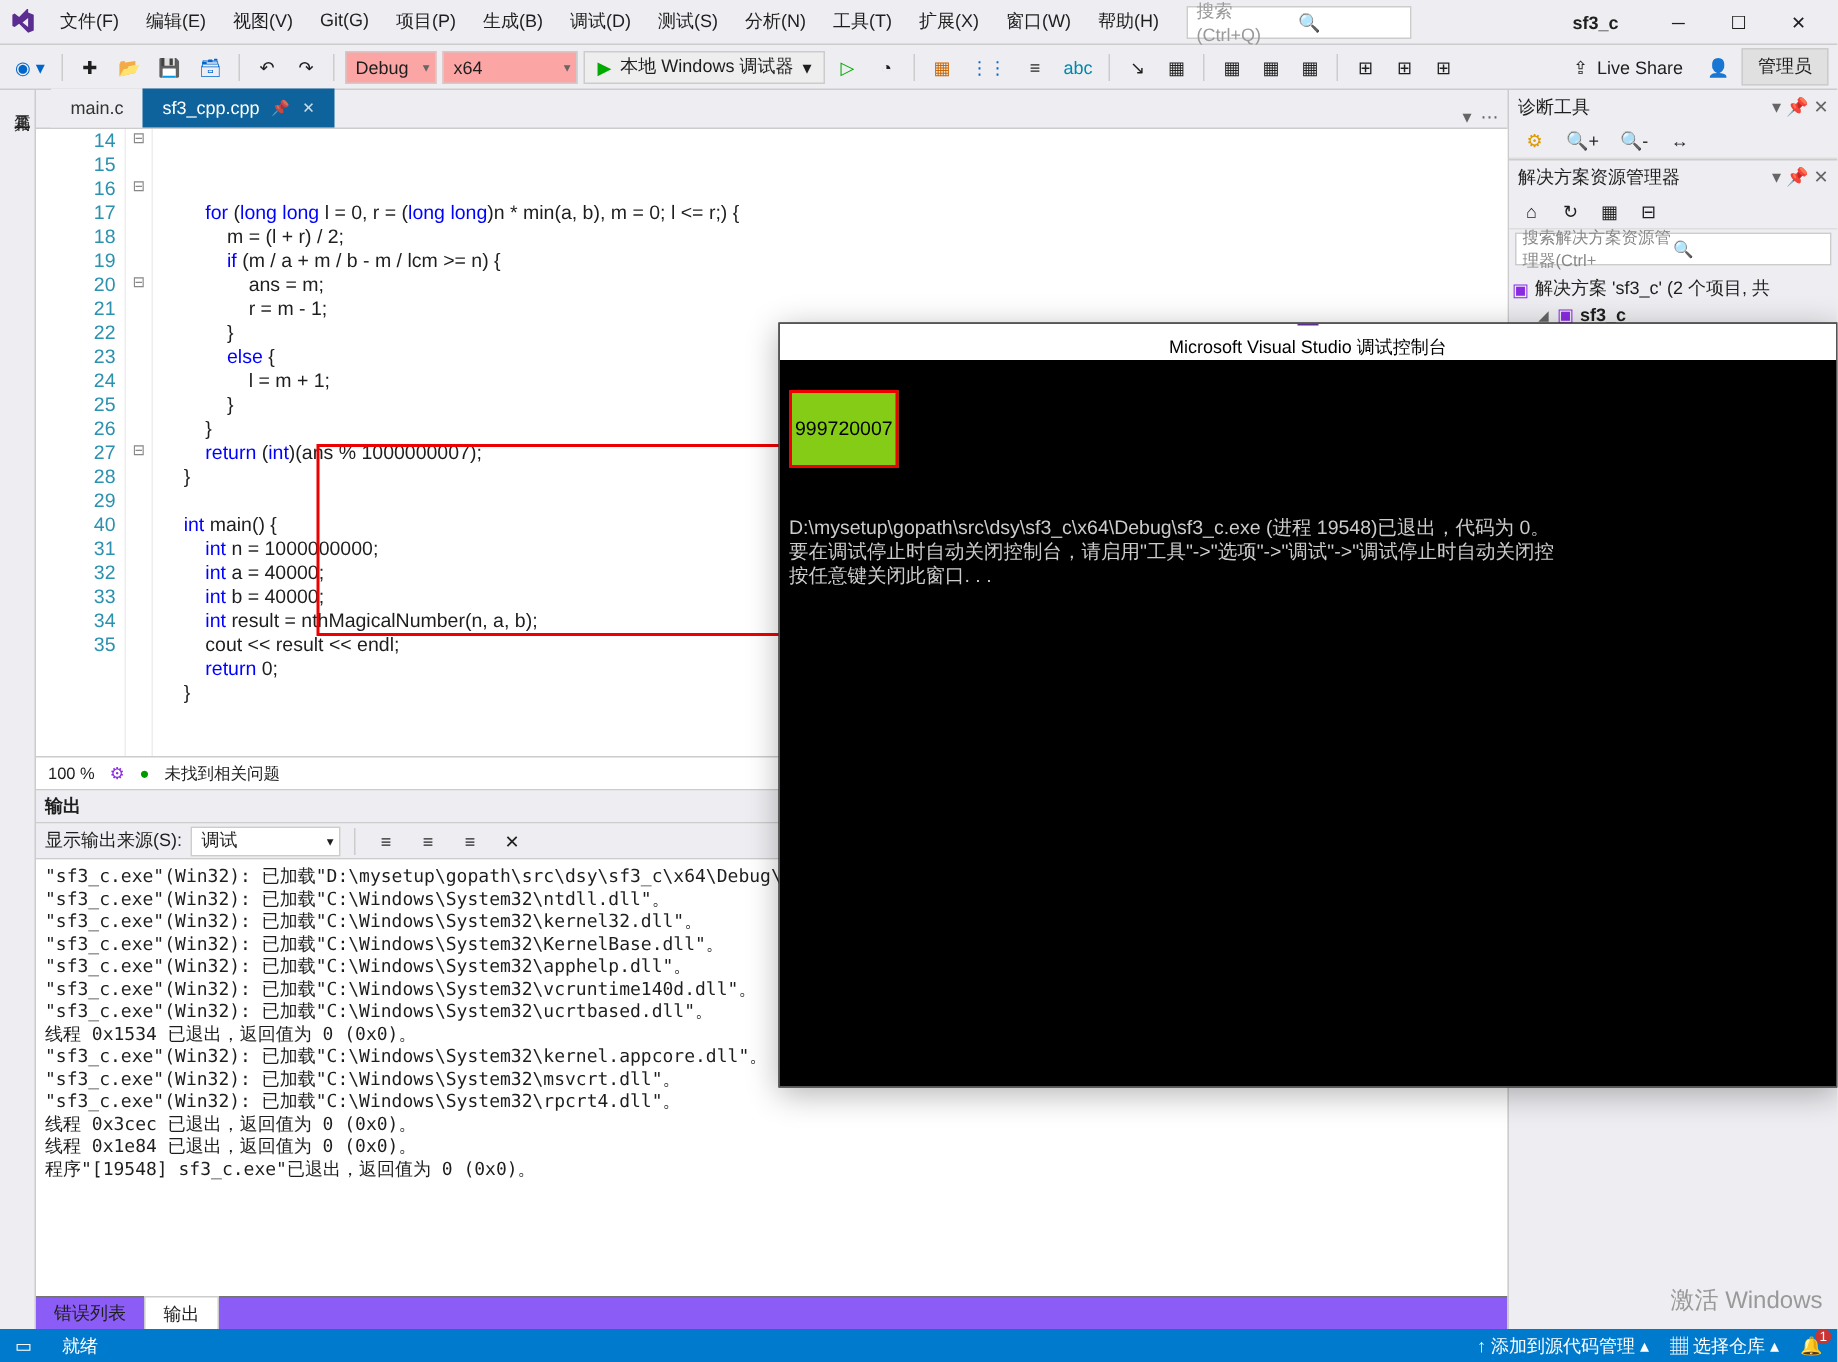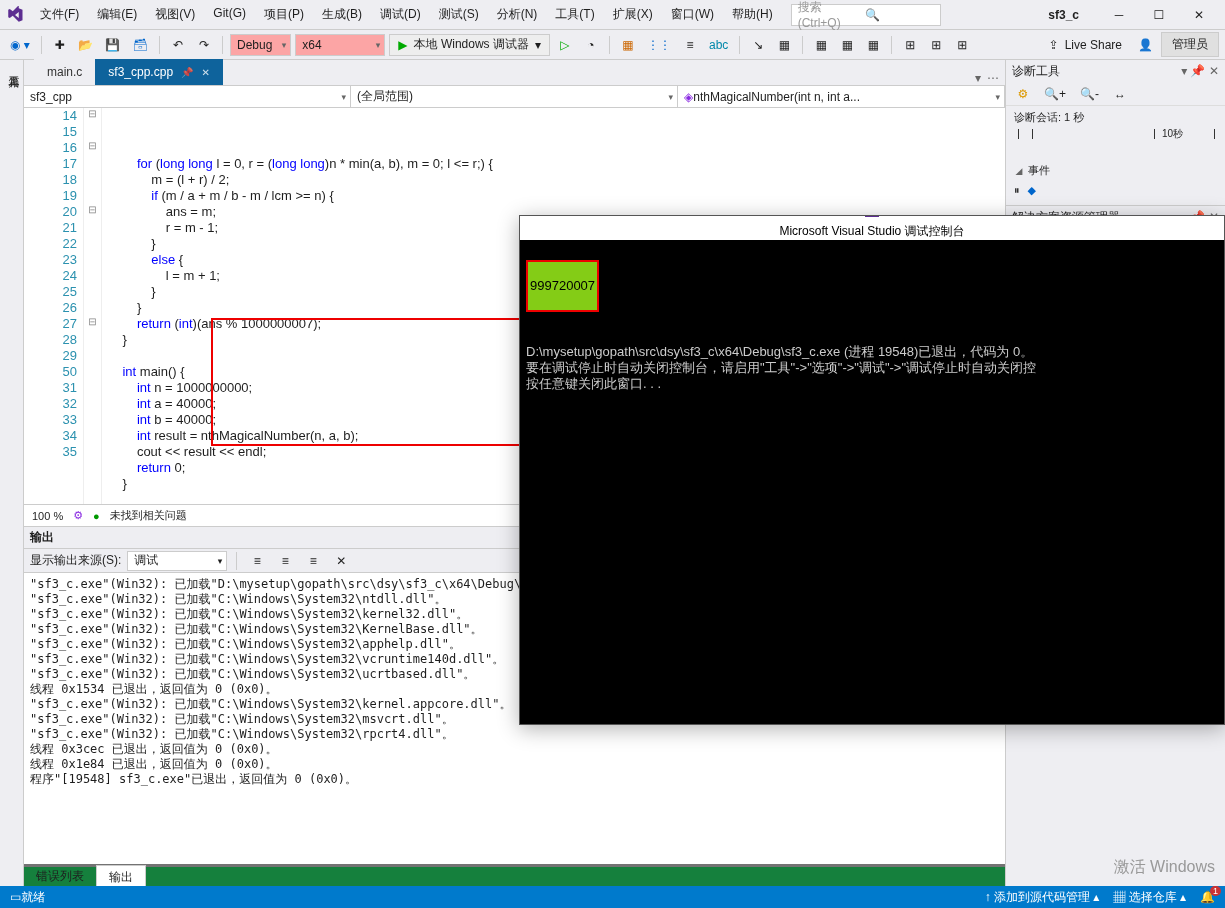--- a/index.html
+++ b/index.html
@@ -65,21 +65,21 @@
 .green-dot { color:#090; }
 
 
 .output-pane { border-top:1px solid #ccc; background:#eeeef2; height:360px; display:flex; flex-direction:column; }
 .pane-title { height:22px; display:flex; align-items:center; padding:0 6px; font-weight:600; background:#eeeef2; border-bottom:1px solid #ccc; }
 .pane-title .rt { margin-left:auto; display:flex; gap:6px; color:#666; font-weight:400; }
 .output-toolbar { height:24px; display:flex; align-items:center; padding:0 6px; gap:6px; background:#eeeef2; border-bottom:1px solid #ccc; }
 .out-combo { height:20px; border:1px solid #ccc; background:#fff; padding:0 18px 0 6px; position:relative; min-width:100px; display:flex; align-items:center; }
 .out-combo::after { content:"▾"; position:absolute; right:4px; font-size:9px; }
 .output-body { flex:1; background:#fff; font-family:Consolas,monospace; font-size:12px; padding:4px 6px; overflow:auto; white-space:pre; line-height:15px; }
-.bottom-tabs { height:22px; display:flex; align-items:center; background:#15803d; border-top:3px solid #737373; }
+.bottom-tabs { height:22px; display:flex; align-items:center; background:#8b5cf6; border-top:1px solid #737373; }
 .btab { padding:3px 12px; }
 .btab.active { background:#fff; border:1px solid #ccc; border-bottom:none; }
 
 
 .diag-pane { border-bottom:1px solid #ccc; background:#eeeef2; }
 .diag-header { height:22px; display:flex; align-items:center; padding:0 6px; font-size:12px; }
 .diag-header .rt { margin-left:auto; display:flex; gap:4px; color:#666; }
 .diag-tools { height:24px; display:flex; align-items:center; gap:6px; padding:0 6px; border-bottom:1px solid #ddd; }
 .diag-body { padding:4px 8px; font-size:11px; }
 .timeline { height:28px; position:relative; margin:4px 0; }
@@ -208,52 +208,40 @@
         <span>sf3_cpp.cpp</span>
         <span class="tab-x">📌</span>
         <span class="tab-x">✕</span>
       </div>
       <div class="doc-right-icons">
         <span>▾</span>
         <span>⋯</span>
       </div>
     </div>
 
-    <div class="nav-bar">
-      <div class="nav-combo">
-          <span>sf3_cpp</span>
-        </div>
-      <div class="nav-combo">
-          <span>(全局范围)</span>
-        </div>
-      <div class="nav-combo">
-          <span style="color:#8a2be2">◈ </span>
-          <span>nthMagicalNumber(int n, int a...</span>
-        </div>
-    </div>
 
     <div class="editor-wrap">
       <div class="gutter" id="gutter">
           <div class="ln">14</div>
           <div class="ln">15</div>
           <div class="ln">16</div>
           <div class="ln">17</div>
           <div class="ln">18</div>
           <div class="ln">19</div>
           <div class="ln">20</div>
           <div class="ln">21</div>
           <div class="ln">22</div>
           <div class="ln">23</div>
           <div class="ln">24</div>
           <div class="ln">25</div>
           <div class="ln">26</div>
           <div class="ln">27</div>
           <div class="ln">28</div>
           <div class="ln">29</div>
-          <div class="ln">50</div>
+          <div class="ln">40</div>
           <div class="ln">31</div>
           <div class="ln">32</div>
           <div class="ln">33</div>
           <div class="ln">34</div>
           <div class="ln">35</div>
         </div>
       <div class="fold" id="fold">
           <div class="fc">⊟</div>
           <div class="fc"></div>
           <div class="fc">⊟</div>
@@ -334,38 +322,20 @@
         <span class="rt">
             <span>▾ 📌 ✕</span>
           </span>
       </div>
       <div class="diag-tools">
         <span class="tb-btn" style="color:#d90">⚙</span>
         <span class="tb-btn">🔍+</span>
         <span class="tb-btn">🔍-</span>
         <span class="tb-btn">↔</span>
       </div>
-      <div class="diag-body">
-        <div>诊断会话: 1 秒</div>
-        <div class="timeline">
-          <div class="tick" style="left:4px"></div>
-          <div class="tick" style="left:18px"></div>
-          <div class="tick" style="left:140px"></div>
-          <span style="position:absolute;left:148px;top:-2px;font-size:10px">10秒</span>
-          <div class="tick" style="left:200px"></div>
-        </div>
-        <div class="events-hdr">
-          <span class="tri">◢</span>
-          <span>事件</span>
-        </div>
-        <div class="events-body">
-          <span>⏸</span>
-          <span style="color:#06c">◆</span>
-        </div>
-      </div>
     </div>
 
     <div class="sol-pane">
       <div class="sol-header">
         <span>解决方案资源管理器</span>
         <span class="rt">
             <span>▾ 📌 ✕</span>
           </span>
       </div>
       <div class="sol-toolbar">
@@ -393,21 +363,21 @@
           <span>▫▫</span>
           <span>引用</span>
         </div>
       </div>
     </div>
   </div>
 </div>
 
 <div class="statusbar">
   <span>▭</span>
-  <span style="margin-left:0">就绪</span>
+  <span style="margin-left:20px">就绪</span>
   <div class="rt">
     <span>↑ <span>添加到源代码管理</span> ▴</span>
     <span>▦ <span>选择仓库</span> ▴</span>
     <span class="bell-badge">🔔<span class="cnt">1</span></span>
   </div>
 </div>
 
 <div class="console-win">
   <div class="console-title">
     <span class="cicon"></span>

